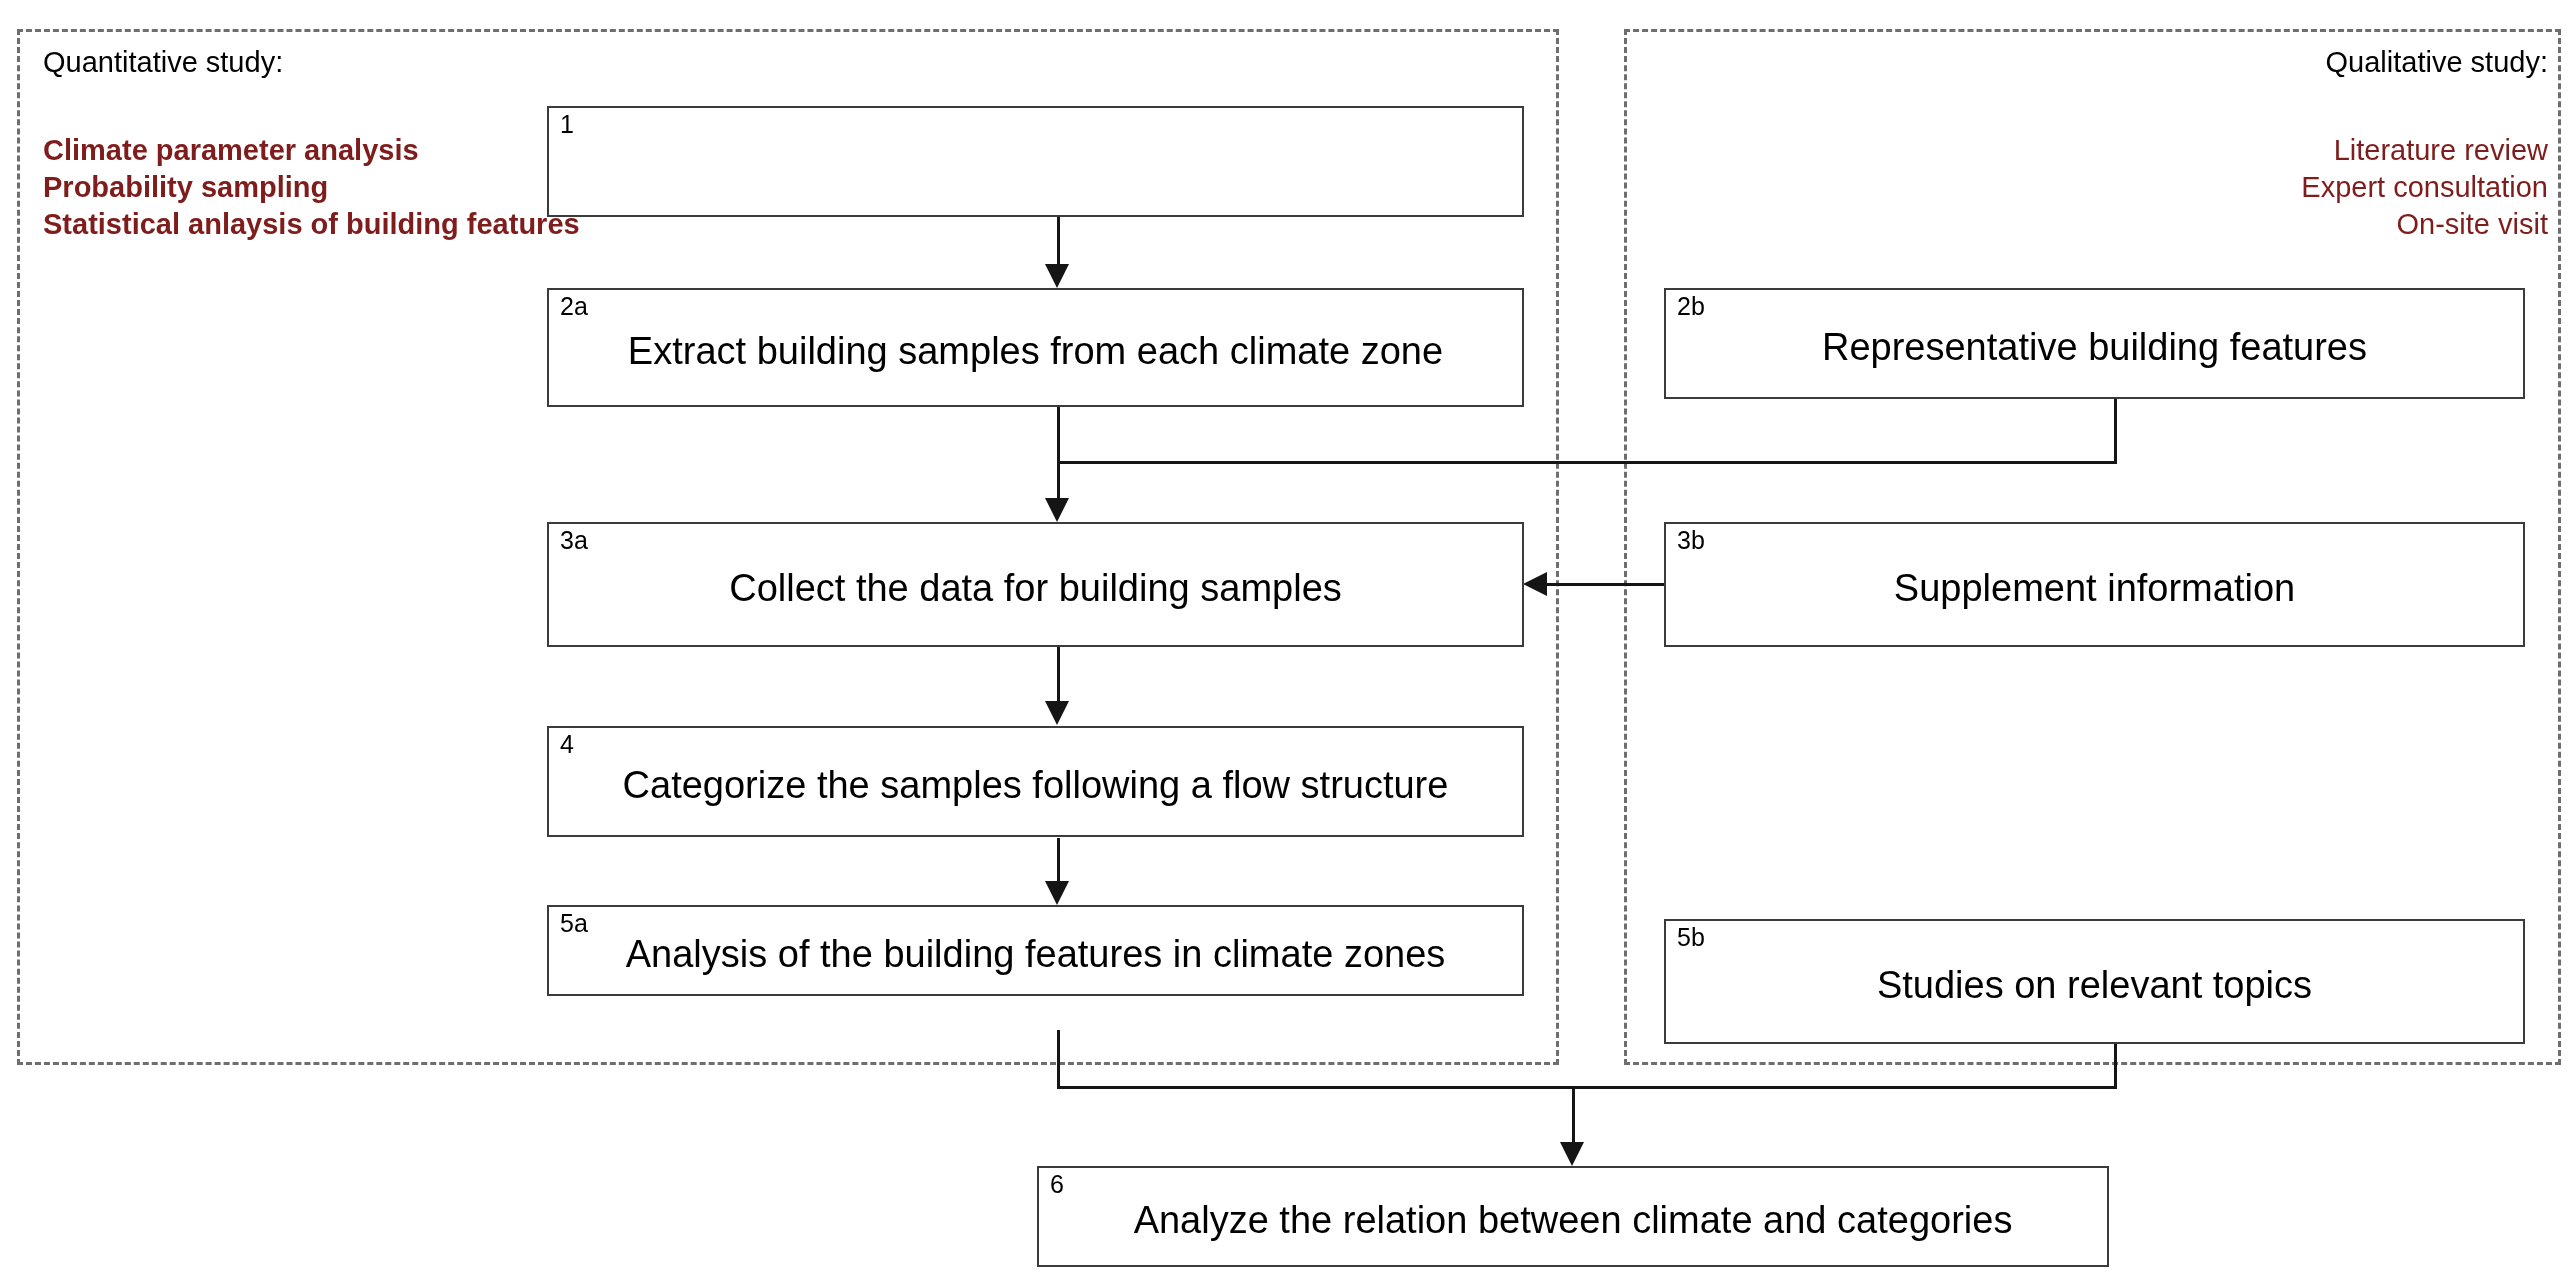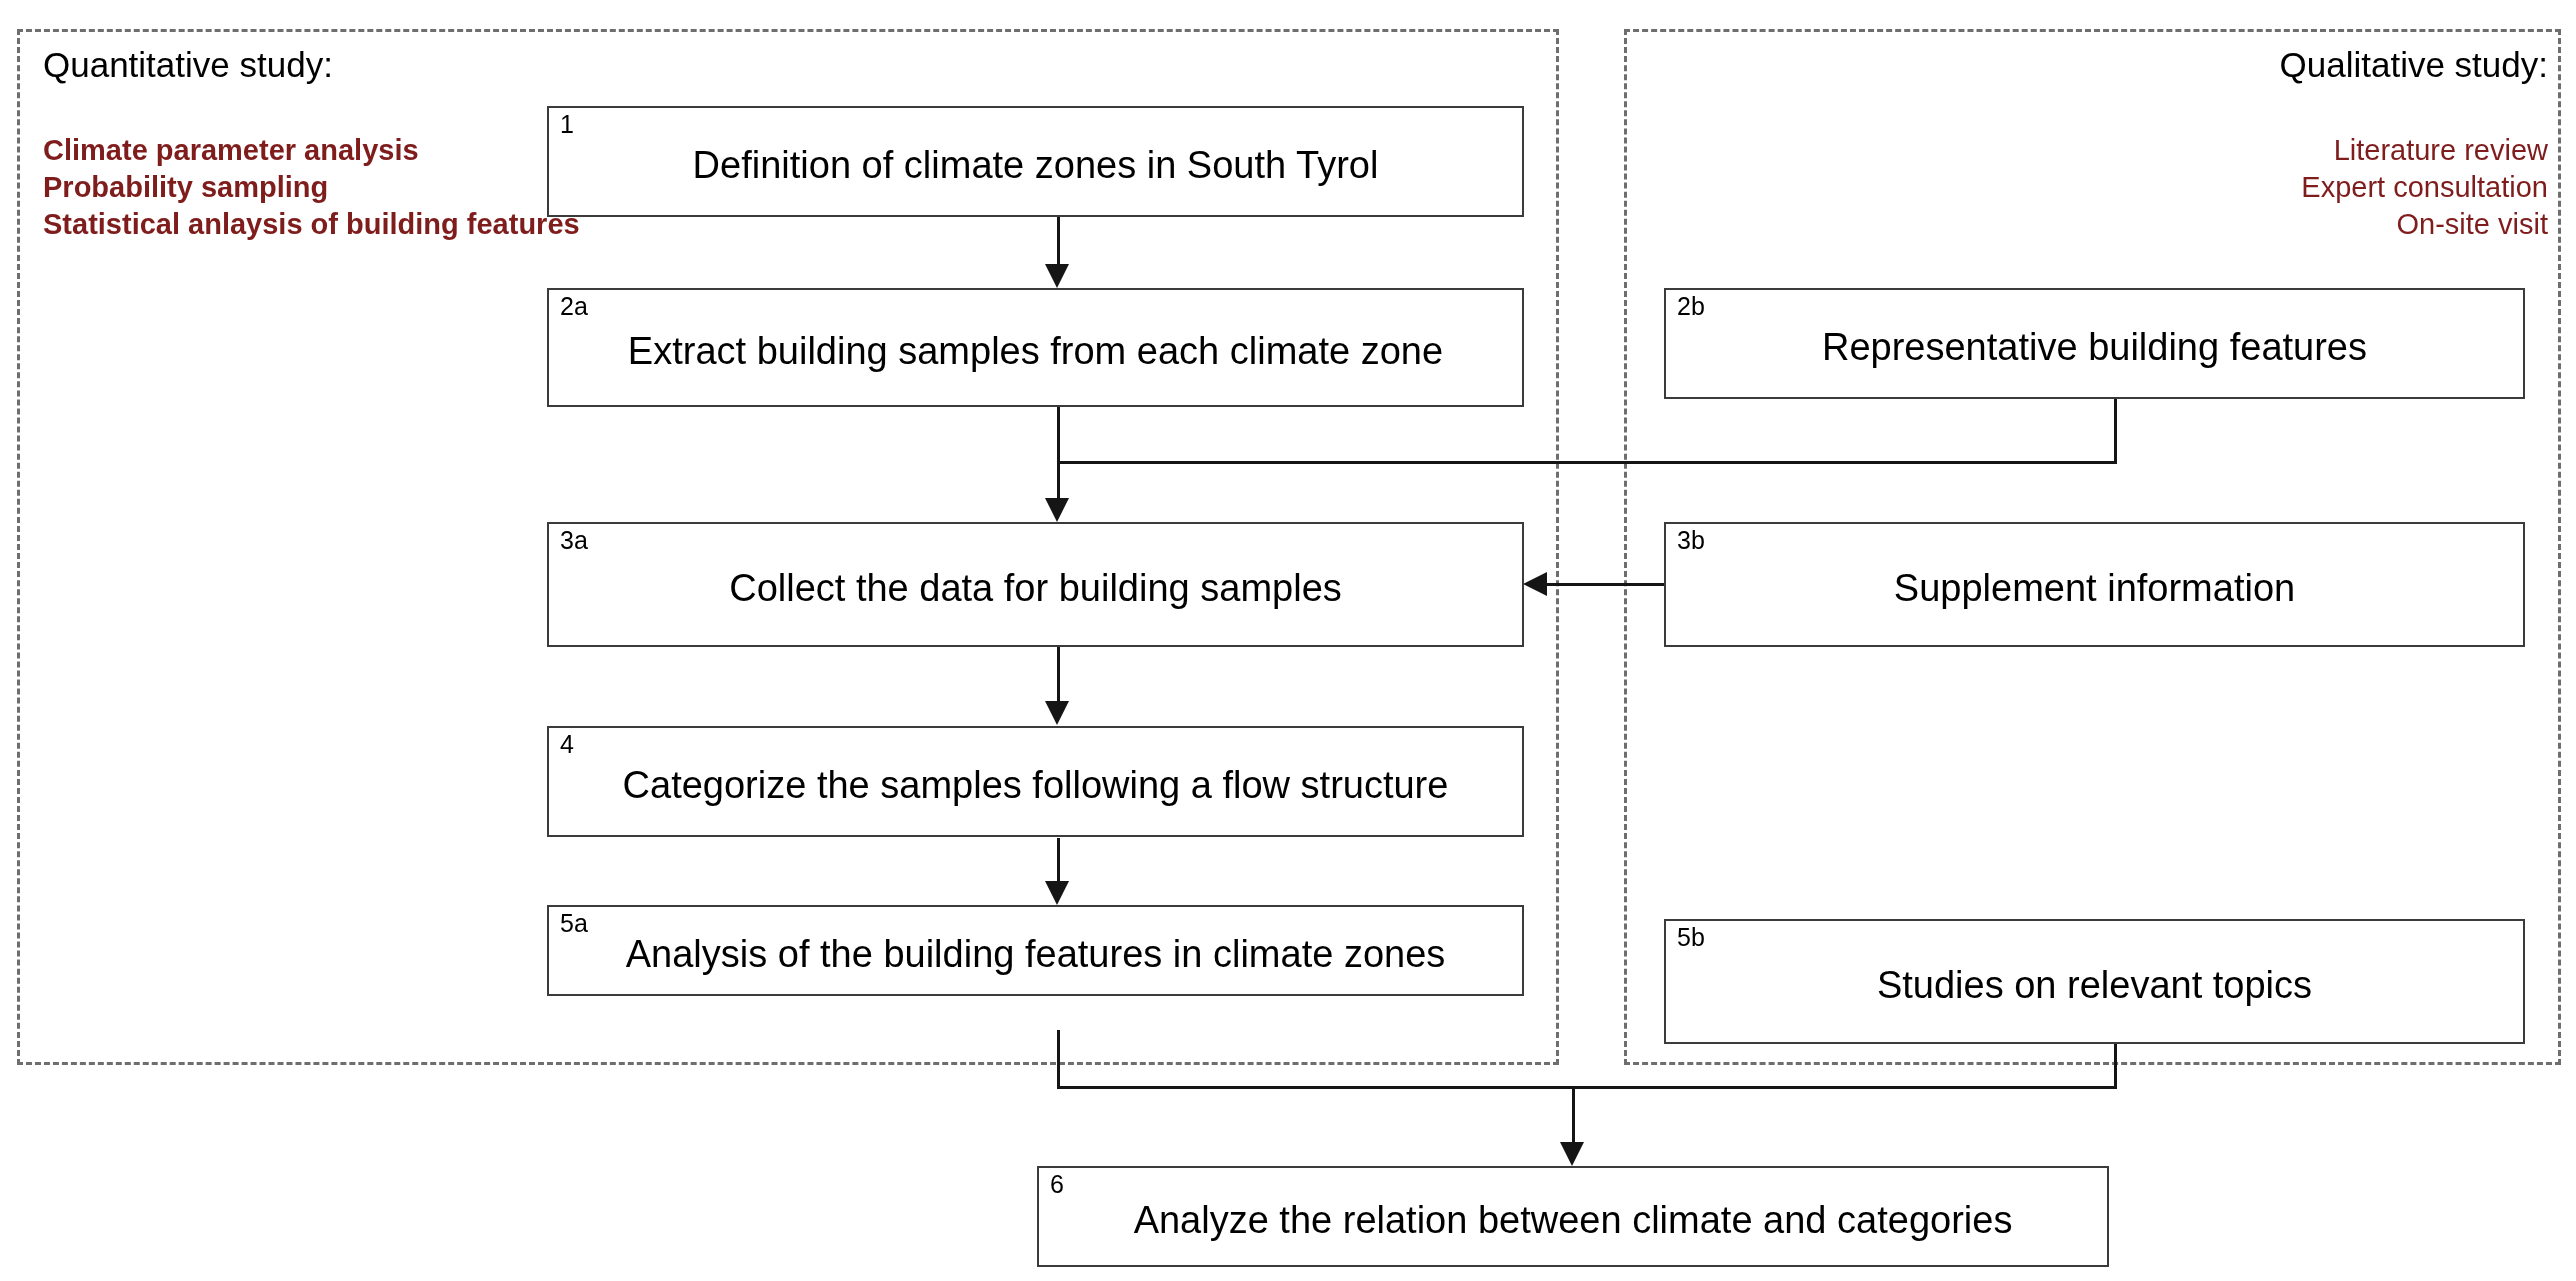--- a/index.html
+++ b/index.html
@@ -7,21 +7,21 @@
   #stage{position:relative;width:2576px;height:1281px;background:#fff;overflow:hidden;}
 
   .panel{position:absolute;box-sizing:border-box;}
   .panel.dashed{
     border:3.5px dashed #6e6e6e;
     background:transparent;
   }
 
   .panel-title{
     position:absolute;
-    font-size:35px;
+    font-size:29px;
     line-height:1.05;
     white-space:nowrap;
     color:#000;
   }
   .panel-list{
     position:absolute;
     font-size:29px;
     line-height:1.28;
     white-space:pre-line;
     color:#7f1d1d;
@@ -113,21 +113,20 @@
   <div class="arrow-down" style="left:1045px;top:881px;"></div>
 
   <div class="vline" style="left:1057px;top:1030px;height:57px;"></div>
   <div class="vline" style="left:2114px;top:1030px;height:57px;"></div>
   <div class="hline" style="left:1057px;top:1086px;width:1060px;"></div>
   <div class="vline" style="left:1572px;top:1086px;height:57px;"></div>
   <div class="arrow-down" style="left:1560px;top:1142px;"></div>
 
   <div class="node" style="left:547px;top:106px;width:977px;height:111px;">
     <span class="num">1</span>
-    <span class="label">Definition of climate zones in South Tyrol</span>
   </div>
 
   <div class="node" style="left:547px;top:288px;width:977px;height:119px;">
     <span class="num">2a</span>
     <span class="label">Extract building samples from each climate zone</span>
   </div>
 
   <div class="node" style="left:1664px;top:288px;width:861px;height:111px;">
     <span class="num">2b</span>
     <span class="label">Representative building features</span>

